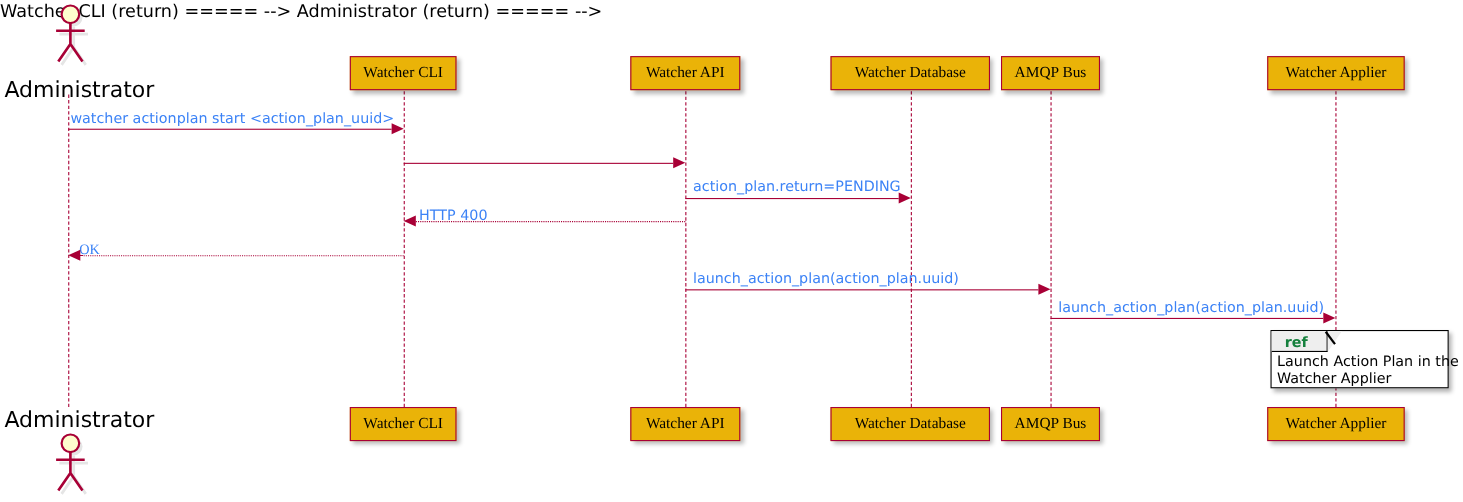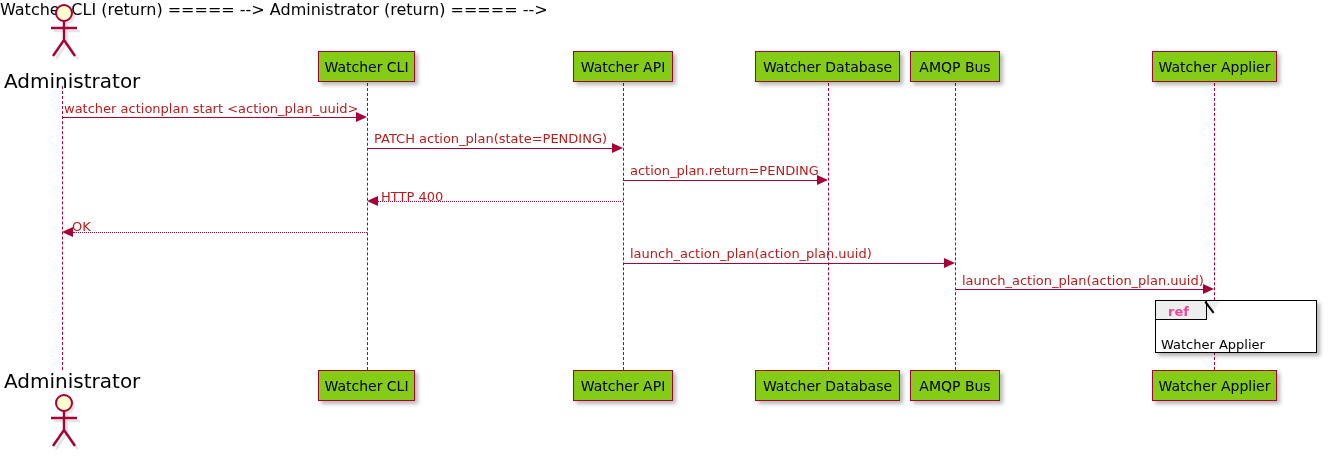--- a/index.html
+++ b/index.html
@@ -12,30 +12,31 @@
     width: 1330px;
     height: 456px;
     background: #FFFFFF;
     font-family: "DejaVu Sans", sans-serif;
     overflow: hidden;
   }
   
   .participant {
     position: absolute;
     box-sizing: border-box;
-    background: #84cc16;
+    background: #eab308;
     border: 1.5px solid #A80036;
     color: #000000;
     font-size: 14px;
     line-height: 1;
     display: flex;
     align-items: center;
     justify-content: center;
     white-space: nowrap;
     box-shadow: 3px 3px 4px rgba(0,0,0,0.28);
+    font-family: Liberation Serif, serif;
   }
   
   .actor-fig {
     position: absolute;
   }
   .actor-label {
     position: absolute;
     font-size: 20px;
     color: #000000;
     white-space: nowrap;
@@ -52,21 +53,21 @@
     position: absolute;
     height: 0;
     border-top: 1.6px solid #A80036;
   }
   .msg-line.dotted {
     border-top: 1.6px dotted #A80036;
   }
   .msg-label {
     position: absolute;
     font-size: 13px;
-    color: #b91c1c;
+    color: #3b82f6;
     white-space: nowrap;
     line-height: 1;
     text-align: right;
   }
   .arrowhead {
     position: absolute;
     width: 0;
     height: 0;
   }
   .arrowhead.right {
@@ -106,21 +107,21 @@
     border-right: 13px solid transparent;
   }
   .ref-tab-fold-line {
     position: absolute;
     background: #000000;
   }
   .ref-tab-text {
     position: absolute;
     font-size: 13px;
     font-weight: bold;
-    color: #ec4899;
+    color: #15803d;
     line-height: 1;
     white-space: nowrap;
   }
   .ref-body-text {
     position: absolute;
     font-size: 13px;
     color: #000000;
     line-height: 16px;
     white-space: nowrap;
   }
@@ -197,51 +198,51 @@
   <div class="participant" style="left:1152px; top:370px; width:125px; height:31px;">
     <span>Watcher Applier</span>
   </div>
 
   
   <div class="msg-label" style="left:64px; top:102px;">watcher actionplan start &lt;action_plan_uuid&gt;</div>
   <div class="msg-line" style="left:62px; top:117px; width:294px;"></div>
   <div class="arrowhead right" style="left:356px; top:112px;"></div>
 
   
-  <div class="msg-label" style="left:374px; top:132px;">PATCH action_plan(state=PENDING)</div>
   <div class="msg-line" style="left:367px; top:148px; width:245px;"></div>
   <div class="arrowhead right" style="left:612px; top:143px;"></div>
 
   
   <div class="msg-label" style="left:630px; top:164px;">action_plan.return=PENDING</div>
   <div class="msg-line" style="left:623px; top:180px; width:194px;"></div>
   <div class="arrowhead right" style="left:817px; top:175px;"></div>
 
    Watcher CLI (return) ===== --&gt;
   <div class="msg-label" style="left:381px; top:190px;">HTTP 400</div>
   <div class="msg-line dotted" style="left:378px; top:201px; width:245px;"></div>
   <div class="arrowhead left" style="left:367px; top:196px;"></div>
 
    Administrator (return) ===== --&gt;
-  <div class="msg-label" style="left:72px; top:220px;">OK</div>
+  <div class="msg-label" style="left:72px; top:220px;font-family:Liberation Serif, serif;">OK</div>
   <div class="msg-line dotted" style="left:73px; top:232px; width:294px;"></div>
   <div class="arrowhead left" style="left:62px; top:227px;"></div>
 
   
   <div class="msg-label" style="left:630px; top:247px;">launch_action_plan(action_plan.uuid)</div>
   <div class="msg-line" style="left:623px; top:263px; width:321px;"></div>
   <div class="arrowhead right" style="left:944px; top:258px;"></div>
 
   
   <div class="msg-label" style="left:962px; top:274px;">launch_action_plan(action_plan.uuid)</div>
   <div class="msg-line" style="left:955px; top:289px; width:248px;"></div>
   <div class="arrowhead right" style="left:1203px; top:284px;"></div>
 
   
   <div class="ref-box" style="left:1155px; top:300px; width:162px; height:53px;">
     <div class="ref-tab" style="width:51px;"></div>
     <div class="ref-tab-fold" style="left:51px;"></div>
     <div class="ref-tab-fold-line" style="left:50px; top:0px; width:14px; height:1.5px; transform-origin:0 0; transform:rotate(53deg);"></div>
     <div class="ref-tab-text" style="left:12px; top:4px;">ref</div>
+    <div class="ref-body-text" style="left:5px; top:21px;">Launch Action Plan in the</div>
     <div class="ref-body-text" style="left:5px; top:36px;">Watcher Applier</div>
   </div>
 
 </div>
 
 </body></html>

